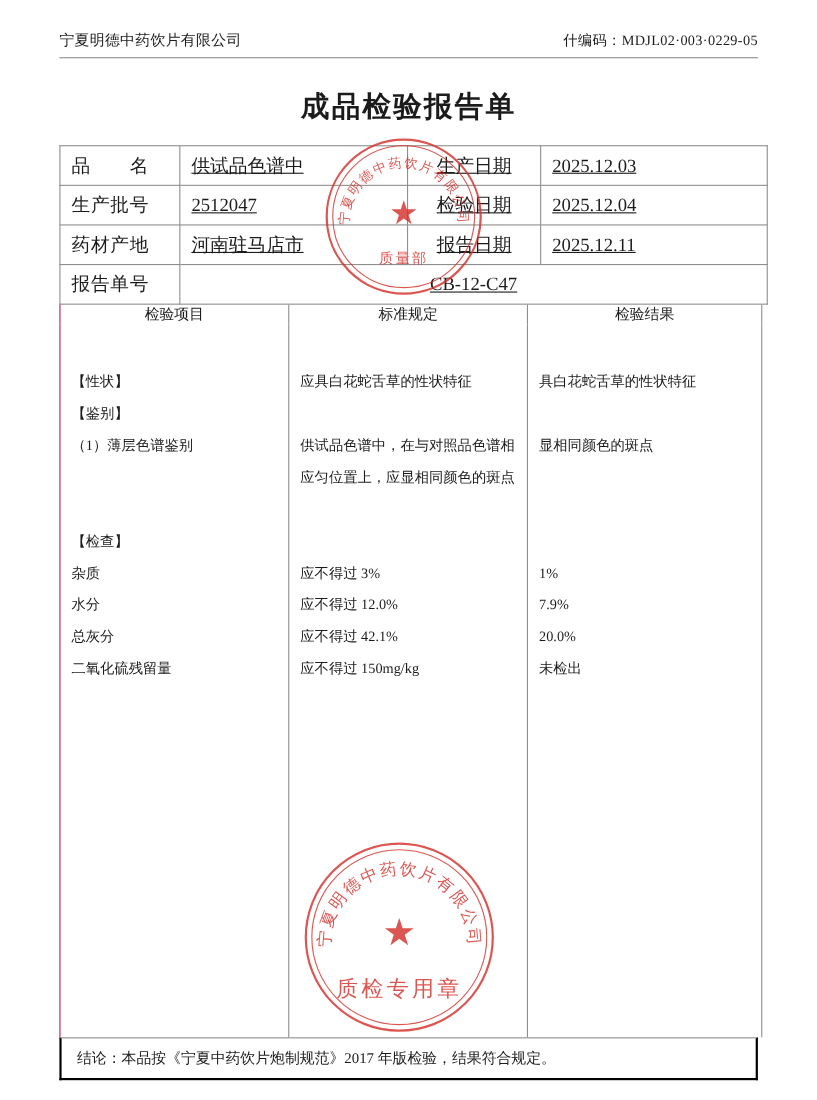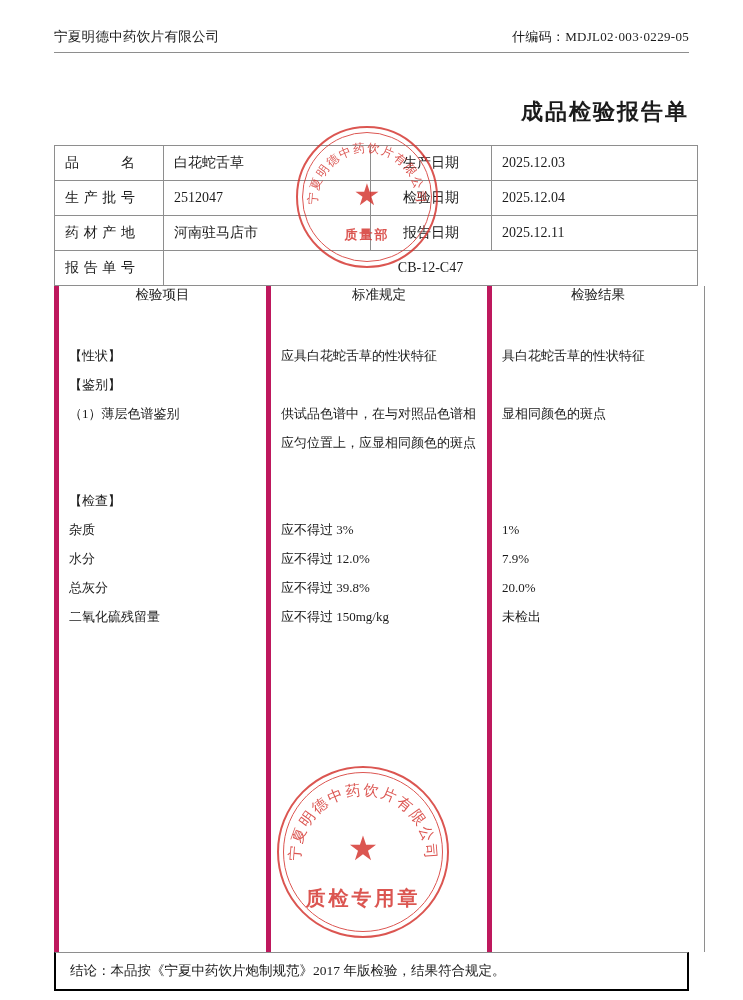--- a/index.html
+++ b/index.html
@@ -35,34 +35,35 @@
   .company { white-space: nowrap; }
   .doc-code { white-space: nowrap; font-size: 13px; }
 
   .hr-top {
     margin-top: 6px;
     border-top: 1px solid #8e8e8e;
     height: 0;
   }
 
   .title {
-    text-align: right;
-    font-size: 22px;
+    text-align: center;
+    font-size: 26px;
     font-weight: bold;
     letter-spacing: 2px;
-    margin: 44px 0 18px 0;
+    margin: 26px 0 18px 0;
     font-family: "Liberation Serif", "DejaVu Serif", serif;
   }
 
   
   table.main {
     width: 100%;
     border-collapse: collapse;
     table-layout: fixed;
-    font-size: 14px;
+    font-size: 17px;
+    text-decoration: underline;
   }
   table.main td {
     border: 1px solid #8e8e8e;
     padding: 6px 10px;
     vertical-align: middle;
     height: 22px;
   }
   td.c-label { width: 88px; }
   td.c-val   { width: 186px; }
   td.c-label2 { width: 100px; }
@@ -78,21 +79,21 @@
   .center { text-align: center; border-radius: 13px; }
 
   
   table.items {
     width: 100%;
     border-collapse: collapse;
     table-layout: fixed;
     font-size: 13px;
   }
   table.items td {
-    border-left: 5px solid #be185d;
+    border-left: 1px solid #be185d;
     border-right: 1px solid #8e8e8e;
     padding: 0;
   }
   .items-head td {
     text-align: center;
     padding: 9px 0 9px 0;
     font-size: 13.5px;
   }
   .col1 { width: 207px; }
   .col2 { width: 216px; }
@@ -151,21 +152,21 @@
     line-height: 1;
     color: #d4312c;
   }
   .stamp .bottom-text {
     position: absolute;
     left: 0; right: 0;
     bottom: 14%;
     text-align: center;
     font-size: 15px;
     letter-spacing: 3px;
-    font-weight: bold;
+    font-weight: normal;
   }
   .stamp .arc {
     position: absolute;
     left: 0; top: 0; width: 100%; height: 100%;
   }
   .stamp-small {
     width: 138px; height: 138px;
     left: 296px; top: 126px;
   }
   .stamp-small .star { font-size: 30px; }
@@ -190,21 +191,21 @@
     </div>
   </div>
   <div class="hr-top"></div>
 
   <div class="title">成品检验报告单</div>
 
   <table class="main">
     <tbody>
         <tr>
       <td class="c-label"><span class="spaced">品　　名</span></td>
-      <td class="c-val">白花蛇舌草</td>
+      <td class="c-val">供试品色谱中</td>
       <td class="c-label2 center">生产日期</td>
       <td class="c-val2">2025.12.03</td>
     </tr>
     <tr>
       <td class="c-label"><span class="spaced">生产批号</span></td>
       <td class="c-val">2512047</td>
       <td class="c-label2 center">检验日期</td>
       <td class="c-val2">2025.12.04</td>
     </tr>
     <tr>
@@ -244,21 +245,21 @@
       <td class="body-cell col2">
         <div class="blank"></div>
         <div class="line">应具白花蛇舌草的性状特征</div>
         <div class="line"></div>
         <div class="line">供试品色谱中，在与对照品色谱相</div>
         <div class="line">应匀位置上，应显相同颜色的斑点</div>
         <div class="line"></div>
         <div class="line"></div>
         <div class="line">应不得过 3%</div>
         <div class="line">应不得过 12.0%</div>
-        <div class="line">应不得过 39.8%</div>
+        <div class="line">应不得过 42.1%</div>
         <div class="line">应不得过 150mg/kg</div>
       </td>
       <td class="body-cell col3">
         <div class="blank"></div>
         <div class="line">具白花蛇舌草的性状特征</div>
         <div class="line"></div>
         <div class="line">显相同颜色的斑点</div>
         <div class="line"></div>
         <div class="line"></div>
         <div class="line"></div>

